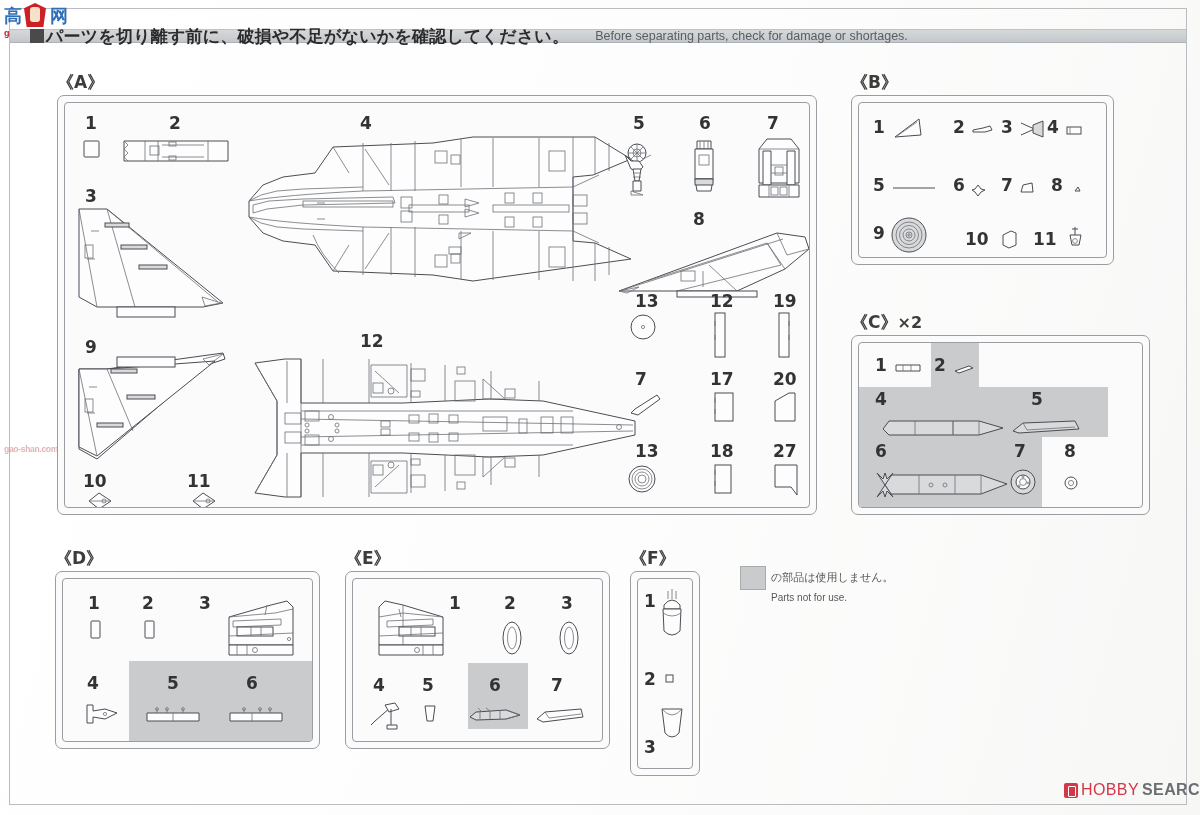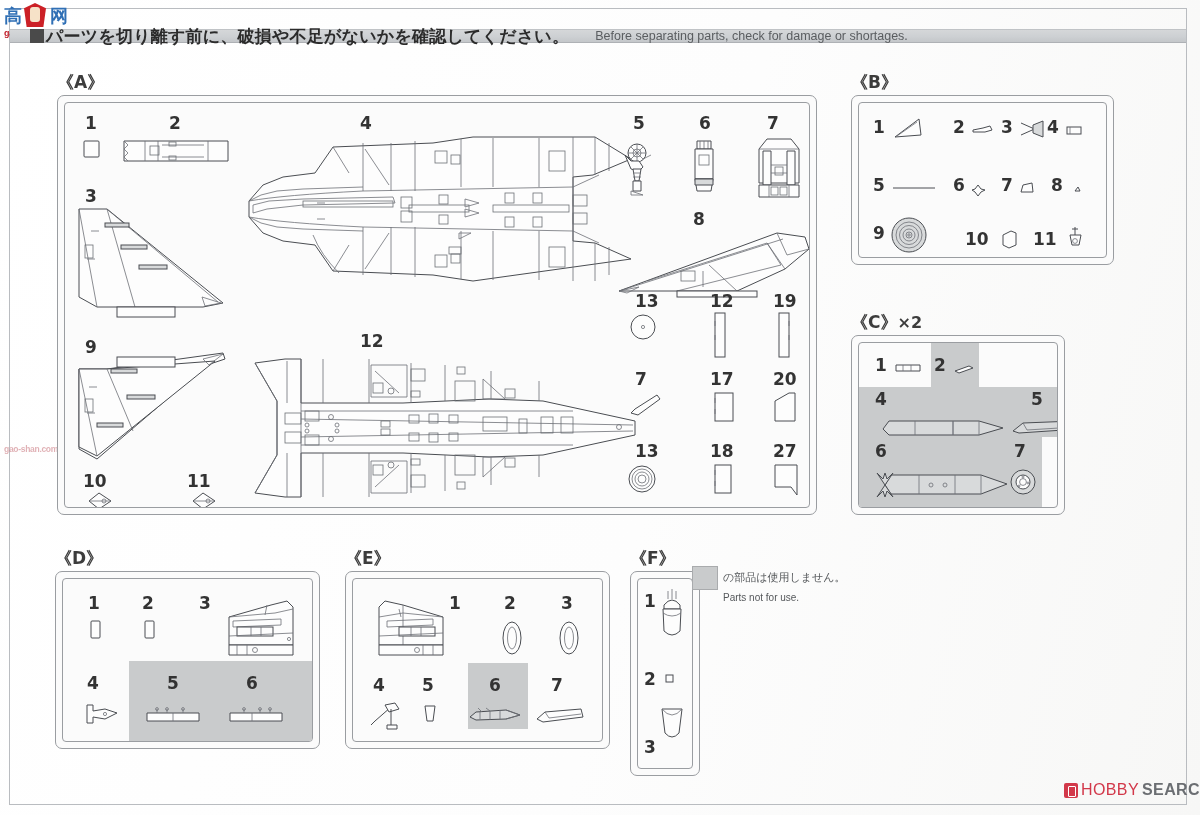--- a/index.html
+++ b/index.html
@@ -68,21 +68,21 @@
     font-family:"DejaVu Sans",sans-serif;line-height:1;
   }
   .shade{position:absolute;background:#c9cbcc;}
   svg{display:block;overflow:visible;}
   .pl{fill:none;stroke:#4a4d52;stroke-width:1;}
   .pl2{fill:#fdfdfd;stroke:#4a4d52;stroke-width:1;}
   .plt{fill:none;stroke:#6d7076;stroke-width:.8;}
   .plf{fill:#d8dadb;stroke:#4a4d52;stroke-width:1;}
 
   
-  #legend{position:absolute;left:692px;top:566px;display:flex;align-items:flex-start;justify-content:center;}
+  #legend{position:absolute;left:740px;top:566px;display:flex;align-items:flex-start;justify-content:center;}
   #legend-swatch{width:24px;height:22px;background:#c9cbcc;border:1px solid #a9abad;flex:0 0 auto;}
   #legend-text{margin-left:5px;line-height:1.25;}
   #legend-jp{font-family:"DejaVu Sans",sans-serif;font-size:11px;color:#55585b;white-space:nowrap;}
   #legend-en{font-size:10px;color:#55585b;white-space:nowrap;}
 
   
   #wm-top{position:absolute;left:4px;top:2px;width:62px;height:40px;}
   #wm-top .cjk{
     font-family:"DejaVu Sans",sans-serif;font-weight:700;font-size:18px;color:#2f6fb5;
     position:absolute;top:2px;
@@ -488,21 +488,21 @@
             <path class="pl" d="M8 2 L8 10 M5 4 L11 4"></path>
             <path class="pl2" d="M3 10 L14 10 L12 20 L5 20 Z"></path>
             <circle class="plt" cx="8" cy="16" r="2.4"></circle>
           </svg>
 
         </div>
       </div>
     </div>
   </div>
 
-  <div class="sprue" style="left:851px;top:314px;width:214px;height:205px;">
+  <div class="sprue" style="left:851px;top:314px;width:299px;height:205px;">
     <div class="sprue-label">
       <span>《C》</span><span class="mult">×2</span>
     </div>
     <div class="frame-outer" style="height:180px;">
       <div class="frame-inner">
         <div class="frame-body">
 
           <div class="shade" style="left:72px;top:0;width:48px;height:52px;"></div>
           <div class="shade" style="left:0;top:44px;width:249px;height:50px;"></div>
           <div class="shade" style="left:0;top:94px;width:143px;height:74px;"></div>

